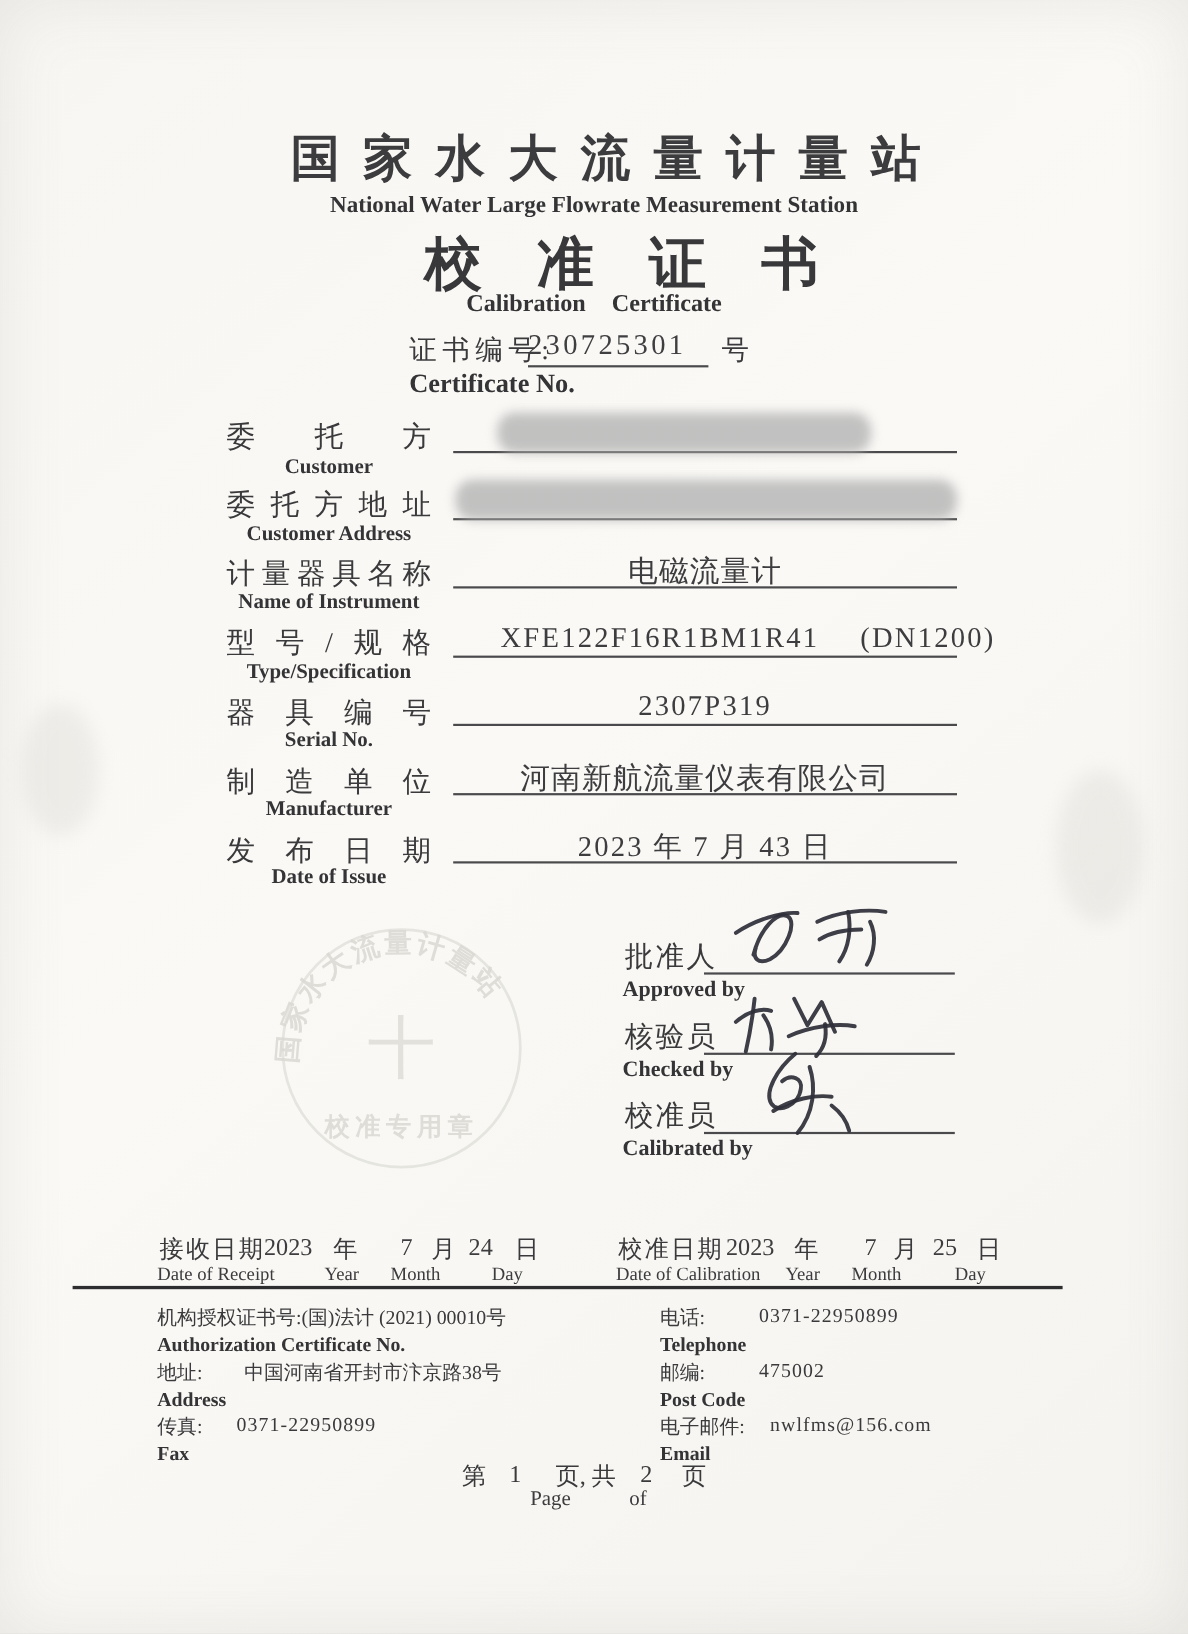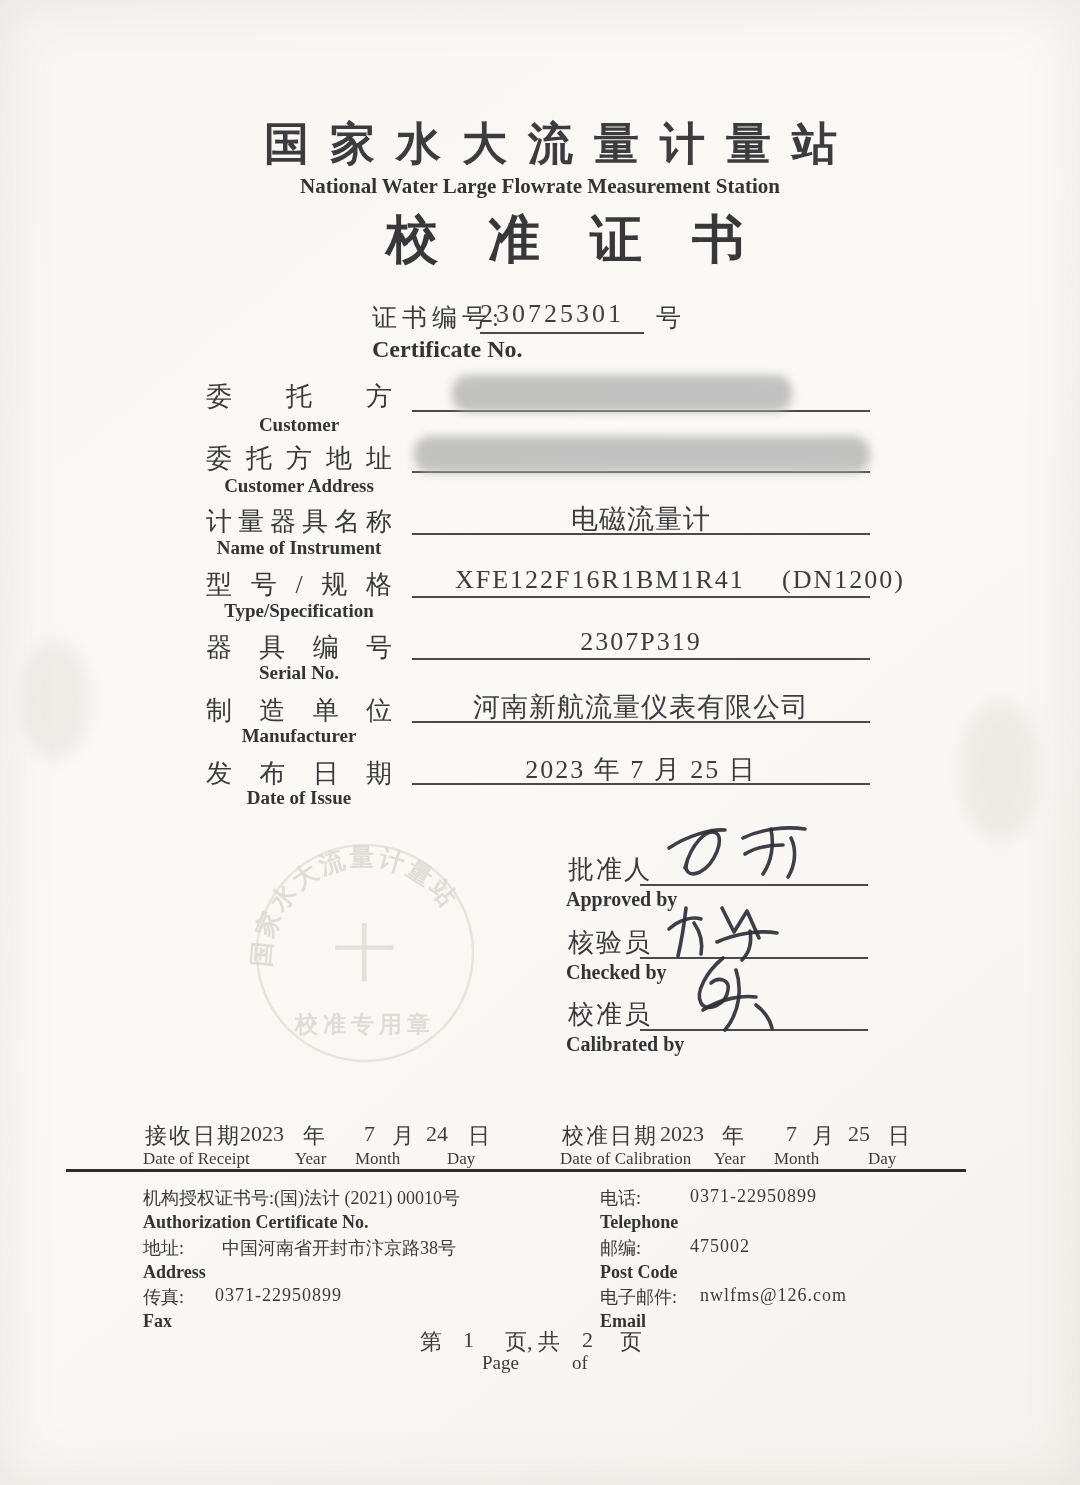--- a/index.html
+++ b/index.html
@@ -56,20 +56,21 @@
 <body>
 
 <div class="page">
 
   <div class="abs artifact" style="left:20px;top:640px;width:70px;height:120px;"></div>
   <div class="abs artifact" style="left:960px;top:700px;width:80px;height:140px;"></div>
 
   <div class="abs ctr org-cn">国家水大流量计量站</div>
   <div class="abs ctr org-en">National Water Large Flowrate Measurement Station</div>
   <div class="abs ctr title-cn">校准证书</div>
+  <div class="abs ctr title-en">Calibration Certificate</div>
 
   <div class="abs certno-label">证书编号:</div>
   <div class="abs certno-value">230725301</div>
   <div class="abs certno-line"></div>
   <div class="abs certno-suffix">号</div>
   <div class="abs certno-en">Certificate No.</div>
 
   <div class="abs flabel" style="top:379px;">委托方</div>
   <div class="abs fline" style="top:410px;"></div>
   <div class="abs redact" style="left:452px;top:375px;width:340px;height:37px;"></div>
@@ -95,21 +96,21 @@
   <div class="abs fvalue" style="top:627px;">2307P319</div>
   <div class="abs fline" style="top:658px;"></div>
   <div class="abs fen" style="top:662px;">Serial No.</div>
 
   <div class="abs flabel" style="top:693px;">制造单位</div>
   <div class="abs fvalue fvalue-cn" style="top:689px;">河南新航流量仪表有限公司</div>
   <div class="abs fline" style="top:721px;"></div>
   <div class="abs fen" style="top:725px;">Manufacturer</div>
 
   <div class="abs flabel" style="top:756px;">发布日期</div>
-  <div class="abs fvalue" style="top:752px;">2023 年 7 月 25 日</div>
+  <div class="abs fvalue" style="top:752px;">2023 年 7 月 43 日</div>
   <div class="abs fline" style="top:783px;"></div>
   <div class="abs fen" style="top:787px;">Date of Issue</div>
 
   <svg class="abs" style="left:248px;top:836px;opacity:.75;" width="234" height="234" viewBox="0 0 234 234">
     <defs>
         <path id="arcpath" d="M 26,152 A 95,95 0 1 1 208,152"></path>
       </defs>
     <circle cx="117" cy="117" r="108" fill="none" stroke="#d6d5cf" stroke-width="2.5" opacity=".75"></circle>
     <text font-size="25" fill="#cfcec7" letter-spacing="3" opacity=".85" font-weight="600">
       <textPath href="#arcpath" startOffset="6%">国家水大流量计量站</textPath>
@@ -187,21 +188,21 @@
   <div class="abs ft-cn" style="left:215px;top:1285px;letter-spacing:1px;">0371-22950899</div>
   <div class="abs ft-en" style="left:143px;top:1311px;">Fax</div>
 
   <div class="abs ft-cn" style="left:600px;top:1186px;">电话:</div>
   <div class="abs ft-cn" style="left:690px;top:1186px;letter-spacing:1px;">0371-22950899</div>
   <div class="abs ft-en" style="left:600px;top:1212px;">Telephone</div>
   <div class="abs ft-cn" style="left:600px;top:1236px;">邮编:</div>
   <div class="abs ft-cn" style="left:690px;top:1236px;letter-spacing:1px;">475002</div>
   <div class="abs ft-en" style="left:600px;top:1262px;">Post Code</div>
   <div class="abs ft-cn" style="left:600px;top:1285px;">电子邮件:</div>
-  <div class="abs ft-cn" style="left:700px;top:1285px;letter-spacing:1px;">nwlfms@126.com</div>
+  <div class="abs ft-cn" style="left:700px;top:1285px;letter-spacing:1px;">nwlfms@156.com</div>
   <div class="abs ft-en" style="left:600px;top:1311px;">Email</div>
 
   <div class="abs pg-cn" style="left:420px;top:1327px;">第</div>
   <div class="abs pg-cn" style="left:463px;top:1327px;">1</div>
   <div class="abs pg-cn" style="left:505px;top:1327px;">页, 共</div>
   <div class="abs pg-cn" style="left:582px;top:1327px;">2</div>
   <div class="abs pg-cn" style="left:620px;top:1327px;">页</div>
   <div class="abs pg-en" style="left:482px;top:1352px;">Page</div>
   <div class="abs pg-en" style="left:572px;top:1352px;">of</div>
 

